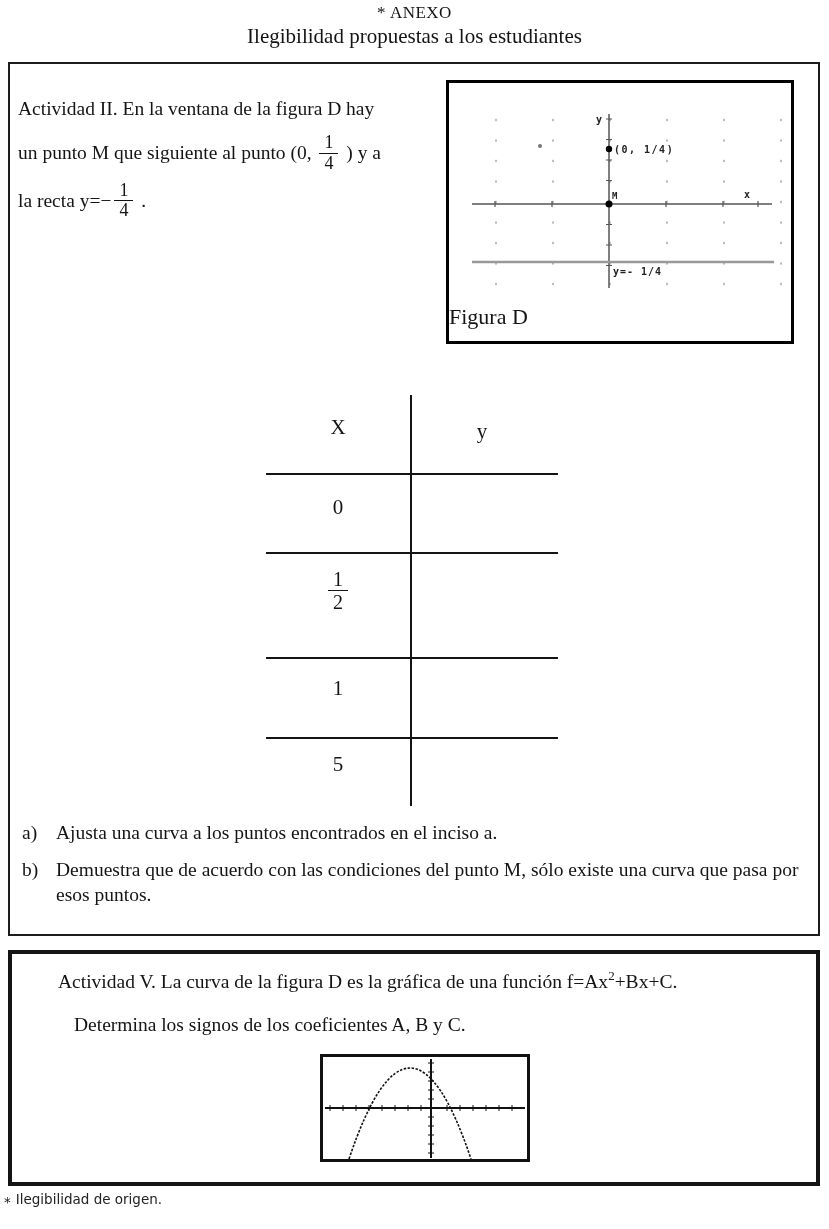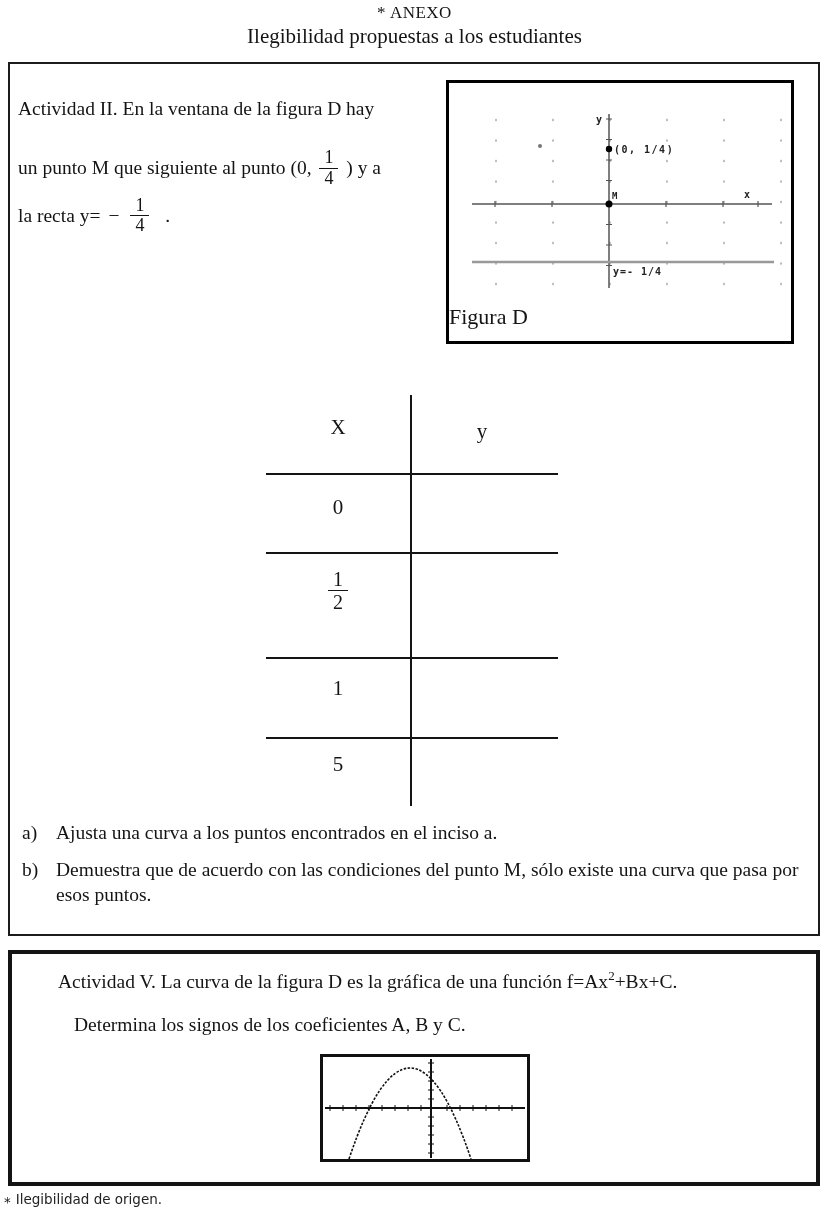--- a/index.html
+++ b/index.html
@@ -10,22 +10,22 @@
   #doc-title{top:3px;font-size:17px;letter-spacing:.5px;}
   #doc-subtitle{top:24px;font-size:21px;}
 
   
   #box1{position:absolute;left:8px;top:62px;width:812px;height:874px;
         border:2px solid #1c1c1c;box-sizing:border-box;}
 
   #act2{position:absolute;left:8px;top:34px;width:438px;font-size:19.5px;}
   .tline{display:flex;align-items:center;}
   .piece{white-space:pre;}
-  #act2 .l1{margin-bottom:28px;}
-  #act2 .l3{margin-top:7px;gap:8px;}
+  #act2 .l1{margin-bottom:13px;}
+  #act2 .l3{margin-top:7px;}
 
   .frac{display:inline-flex;flex-direction:column;align-items:center;
         line-height:1.1;font-size:18px;margin:0 3px;vertical-align:middle;}
   .frac .num{padding:0 5px;border-bottom:1.6px solid #141414;}
   .frac .den{padding:0 5px;}
 
   
   #figd{position:absolute;left:436px;top:16px;width:348px;height:264px;
         border:3px solid #000;box-sizing:border-box;background:#fff;}
   #figd svg{position:absolute;left:1px;top:3px;}

